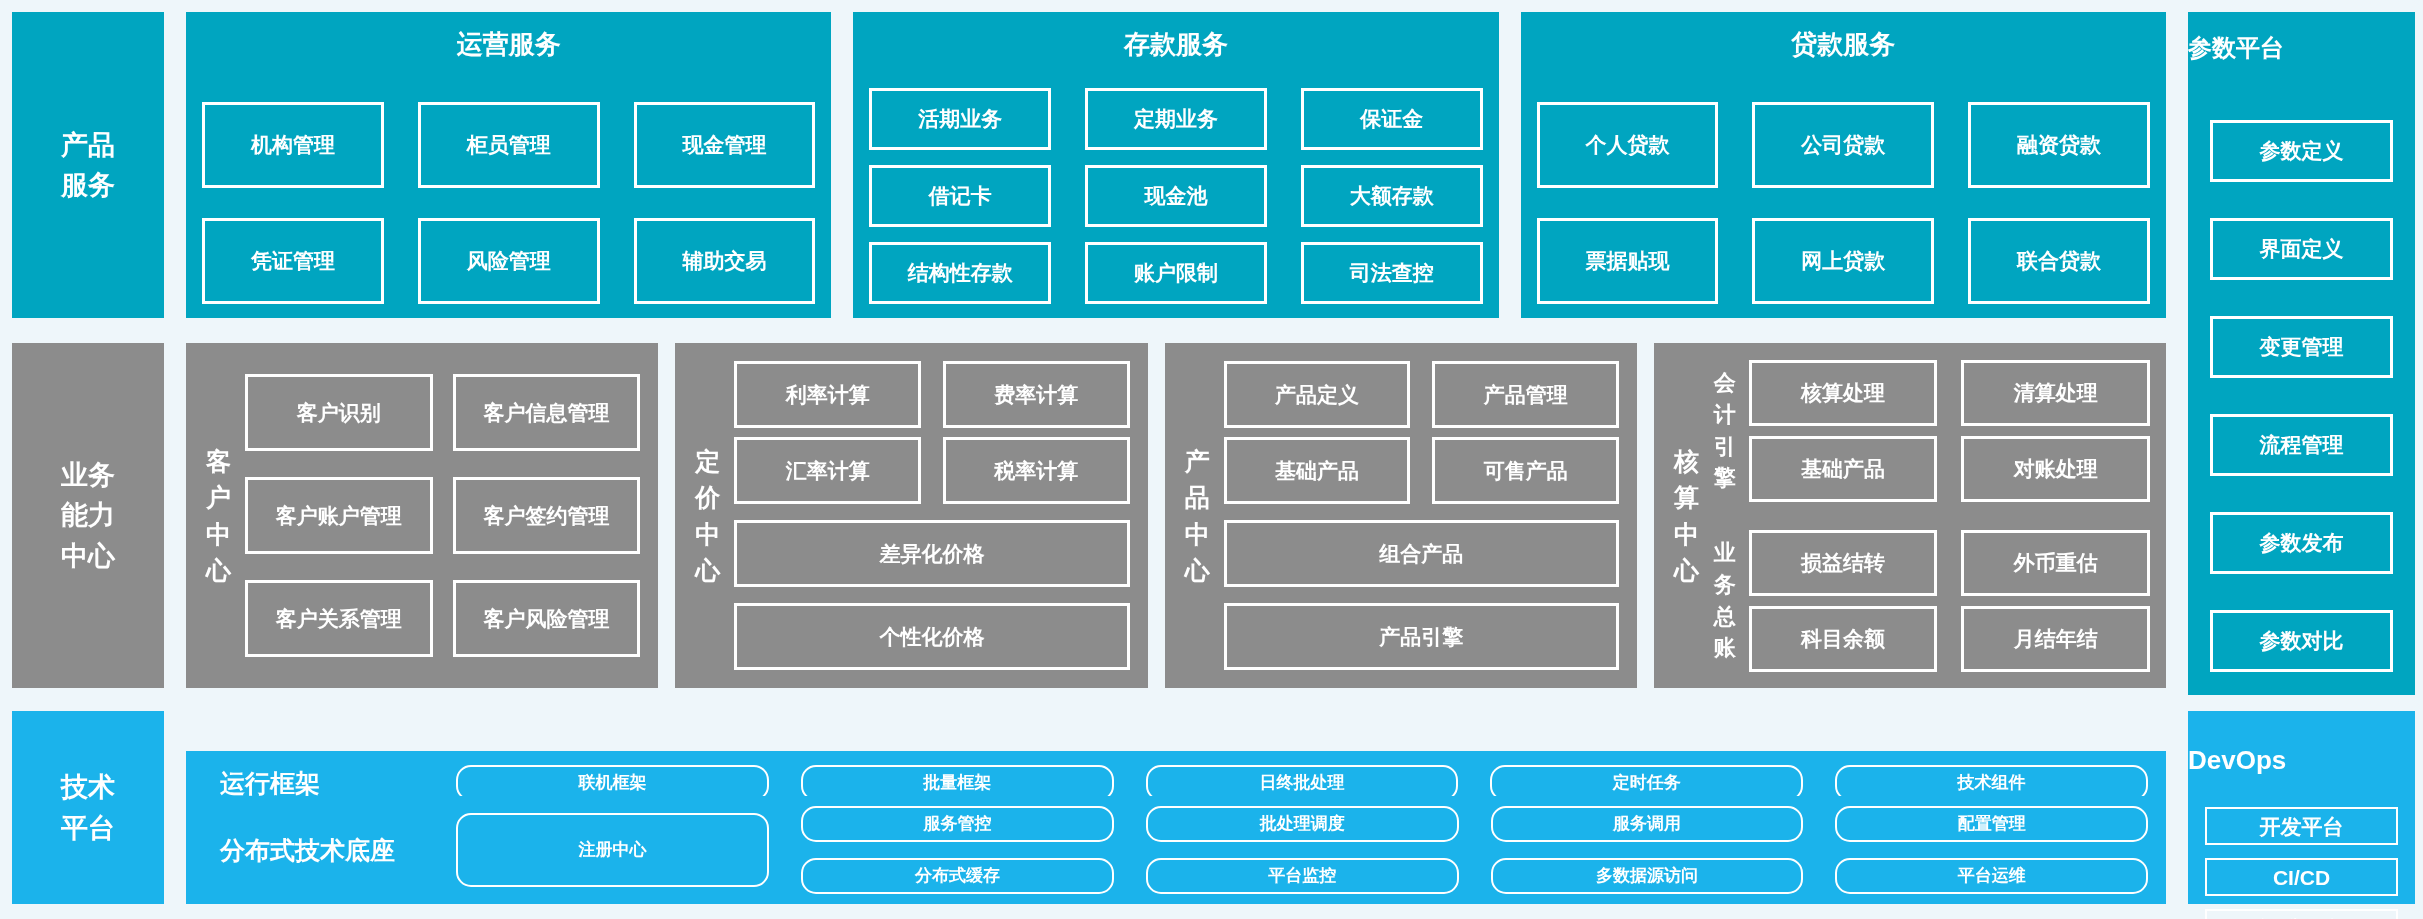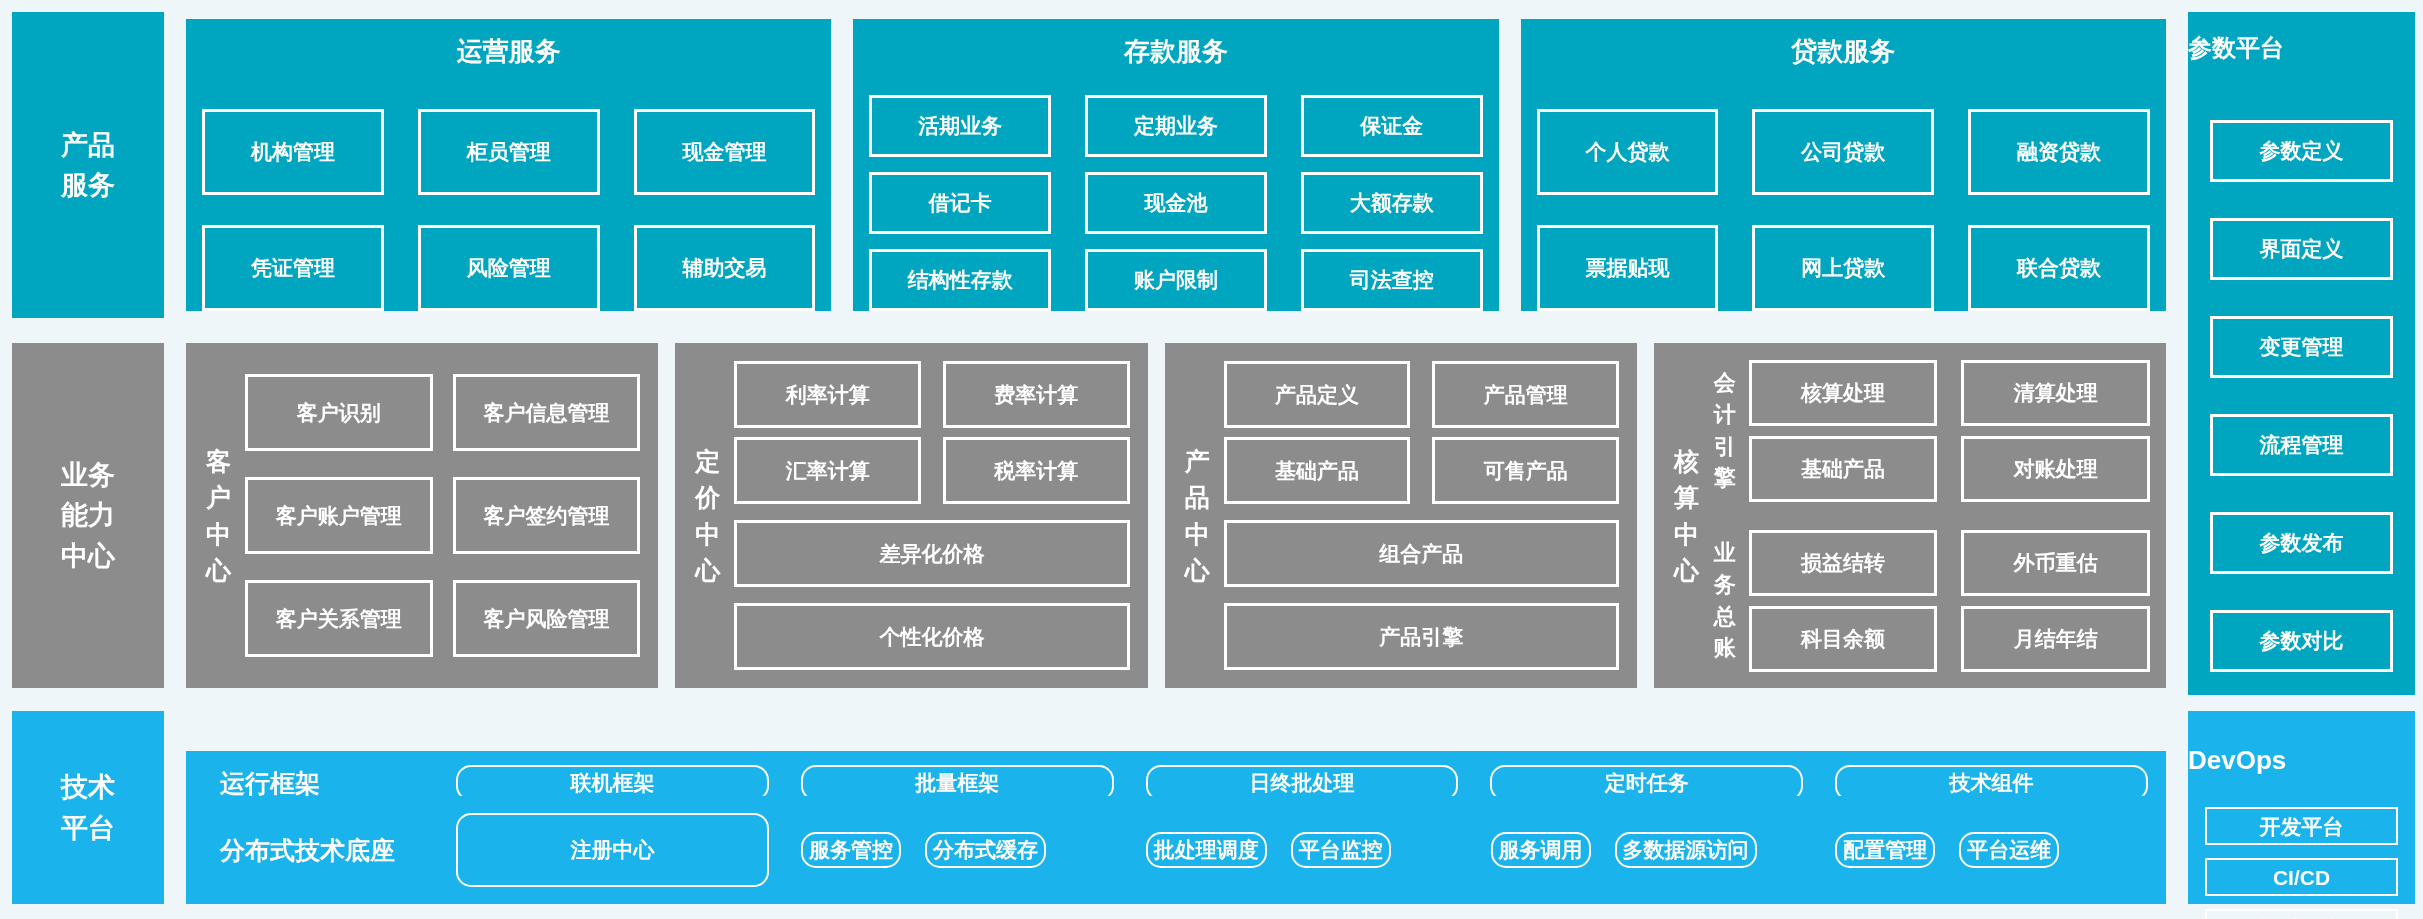--- a/index.html
+++ b/index.html
@@ -21,21 +21,21 @@
     position:absolute;left:12px;width:152px;
     display:flex;align-items:center;justify-content:center;
     font-size:27px;line-height:1.5;text-align:center;
   }
   .side-label .wrap{width:2.3em;word-break:break-all;}
   .side-label.teal{background:var(--teal);}
   .side-label.gray{background:var(--gray);}
   .side-label.blue{background:var(--blue);}
   
   .band{position:absolute;left:186px;width:1980px;display:flex;}
-  .band-top{top:12px;height:306px;gap:22px;align-items:center;}
+  .band-top{top:12px;height:306px;gap:22px;}
   .band-mid{top:343px;height:345px;gap:17px;}
   
   .panel{position:relative;}
   .panel.teal{background:var(--teal);}
   .panel.gray{background:var(--gray);}
   .panel h2{margin:0;padding-top:15px;text-align:center;font-size:26px;font-weight:bold;}
   .wbox{
     border:3px solid var(--line);
     display:flex;align-items:center;justify-content:center;
     font-size:21px;text-align:center;line-height:1.2;padding:2px 6px;
@@ -66,25 +66,25 @@
   .acct-group{display:flex;gap:10px;}
   .acct-group .vtext{font-size:22px;width:1.25em;}
   .acct-grid{flex:1;display:grid;grid-template-columns:1fr 1fr;gap:10px 24px;}
   .acct-grid .wbox{height:66px;}
   
   .bar{position:absolute;left:186px;width:1980px;background:var(--blue);display:flex;align-items:center;padding:0 18px;}
   .bar1{top:751px;height:64px;}
   .bar2{top:796px;height:108px;}
   .bar-label{width:236px;font-size:25px;padding-left:16px;flex:none;}
   .bar-boxes{flex:1;display:flex;gap:32px;margin-left:16px;}
-  .bar .wbox{border-width:2px;height:36px;font-size:21px;border-radius:15px;}
+  .bar .wbox{border-width:2px;height:36px;font-size:17px;border-radius:15px;}
   .bar-boxes .wbox{flex:1;}
   .registry{width:313px;height:74px !important;flex:none;margin-left:16px;}
   .bar2-grid{flex:1;display:flex;gap:32px;margin-left:32px;}
-  .bar2-col{flex:1;display:flex;flex-direction:row;gap:24px;}
+  .bar2-col{flex:1;display:flex;flex-direction:column;gap:16px;}
   
   .devops{position:absolute;left:2188px;top:711px;width:227px;height:193px;background:var(--blue);}
   .devops h2{padding-top:12px;font-size:26px;}
   .devops .vstack{display:flex;flex-direction:column;gap:13px;padding:10px 17px 0;}
   .devops .wbox{height:38px;border-width:2px;}
 </style>
 </head>
 <body>
 
 <div class="canvas">

